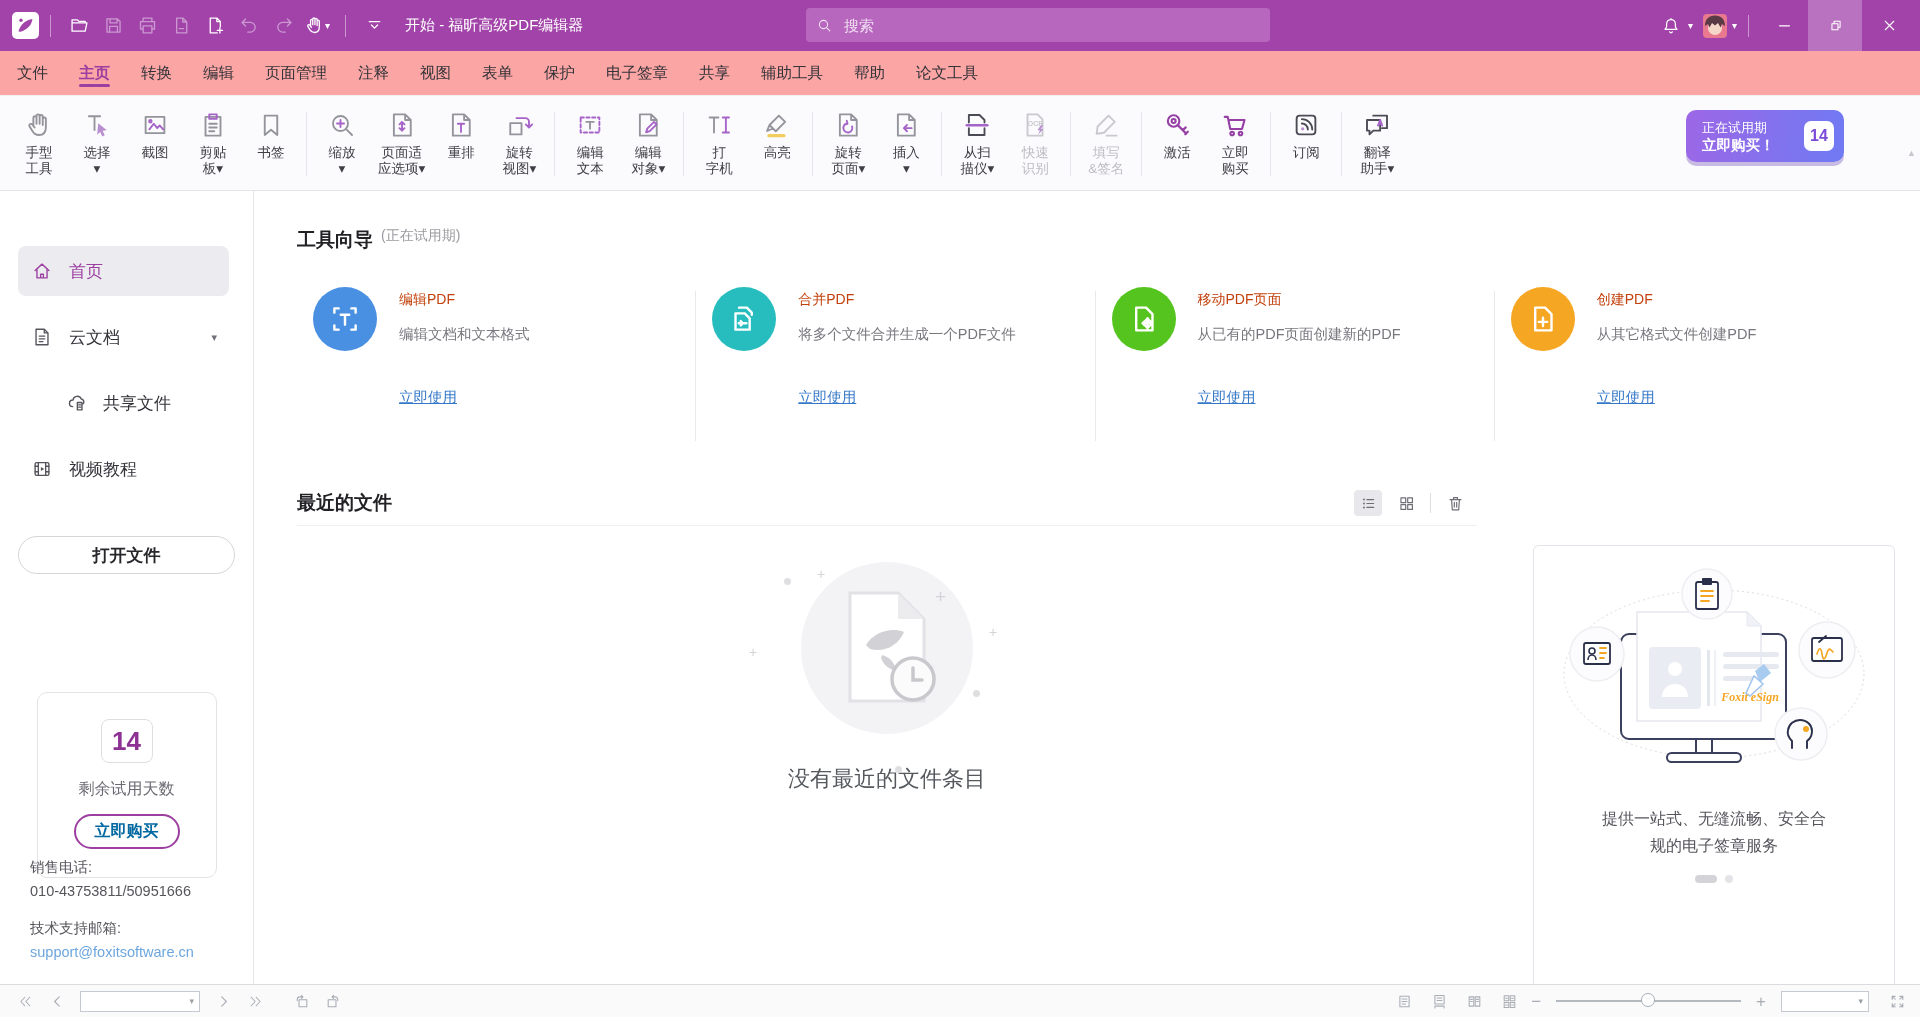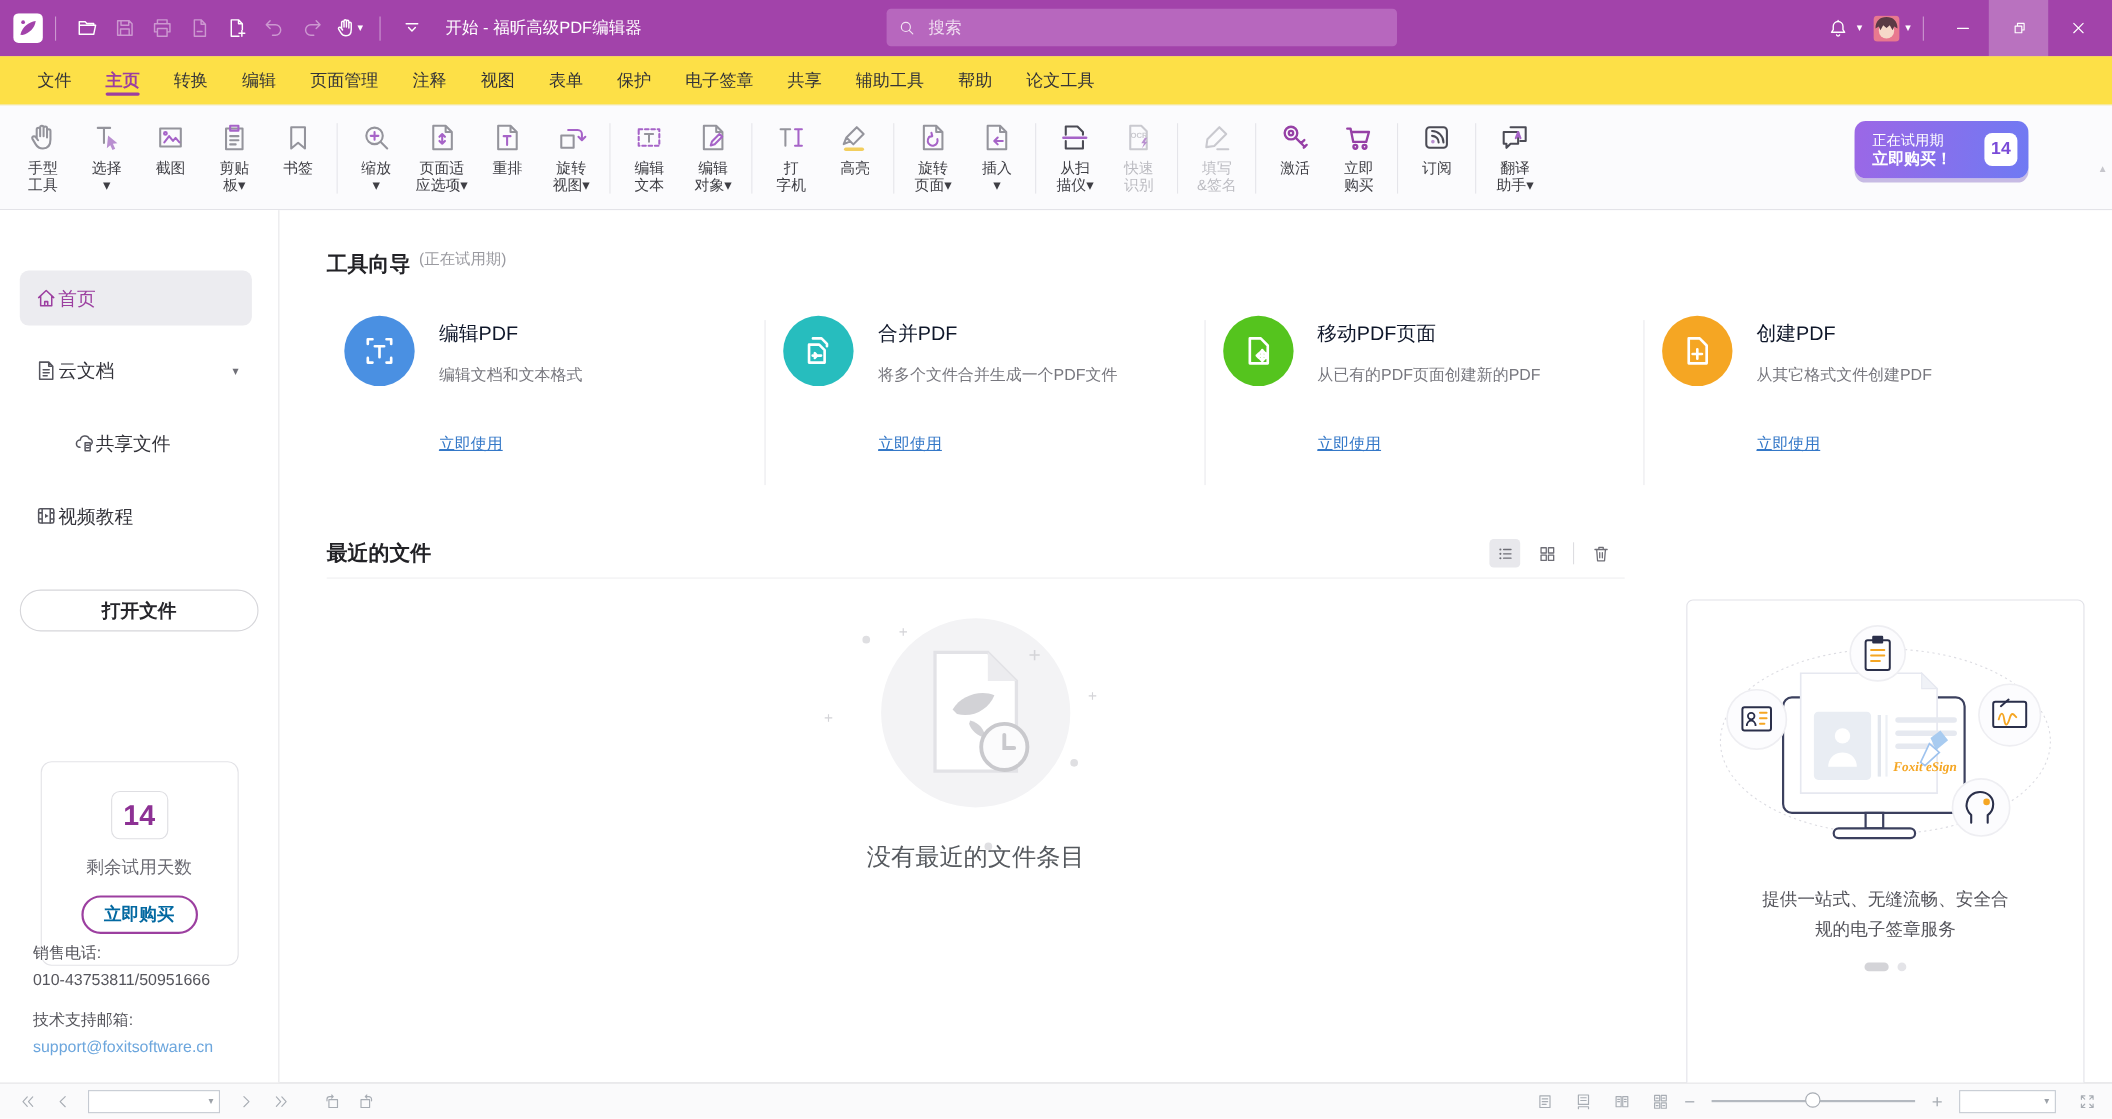--- a/index.html
+++ b/index.html
@@ -27,21 +27,21 @@
   .tb-search input::placeholder{color:#F0DDF1}
   .tb-right{position:absolute;right:0;top:0;height:51px;display:flex;align-items:center}
   .bell svg{width:20px;height:20px}
   .avatar{width:24px;height:24px;border-radius:4px;overflow:hidden;margin:0 5px 0 10px;flex:none}
   .wbtn{width:48px;height:51px;display:flex;align-items:center;justify-content:center;background:none;border:0;color:#fff;cursor:pointer}
   .wbtn svg{width:17px;height:17px}
   .wbtn.max{background:rgba(255,255,255,.25);width:54px}
   .wbtn.close{width:54px;margin-right:4px}
 
   
-  .menubar{height:44px;background:#fde047;display:flex;align-items:stretch;padding-left:34px;gap:31px;flex:none;border-bottom:1px solid #F0F0F2}
+  .menubar{height:44px;background:#fca5a5;display:flex;align-items:stretch;padding-left:17px;gap:31px;flex:none;border-bottom:1px solid #F0F0F2}
   .mi{position:relative;display:flex;align-items:center;font-size:15.5px;color:#333338;cursor:pointer;white-space:nowrap}
   .mi.active{color:#9C3FA0;font-weight:bold}
   .mi.active::after{content:"";position:absolute;left:0;right:0;bottom:8px;height:3px;border-radius:2px;background:#9C3FA0}
 
   
   .toolbar{height:95px;background:#FBFBFD;border-bottom:1px solid #E3E3E8;display:flex;align-items:flex-start;padding:14px 0 0 10px;box-sizing:border-box;flex:none}
   .tool{display:flex;flex-direction:column;align-items:center;padding:0 7px;min-width:44px;cursor:pointer;color:#94949C}
   .tool svg.ti{width:30px;height:30px;margin-bottom:5px}
   .tl{font-size:13.5px;line-height:16px;height:16px;color:#3E3E44;text-align:center;white-space:nowrap}
   .tool.ds{color:#C9C9CF}
@@ -53,21 +53,21 @@
     background:linear-gradient(100deg,#9C67E6,#6F7AF3);box-shadow:0 4px 0 rgba(102,70,180,.35);
     display:flex;align-items:center;padding:0 10px 0 16px;box-sizing:border-box;cursor:pointer;flex:none}
   .badge .bt1{font-size:13px;color:#fff;line-height:17px}
   .badge .bt2{font-size:14.5px;color:#fff;font-weight:bold;line-height:18px}
   .badge .bdays{margin-left:auto;width:30px;height:30px;background:#fff;border-radius:7px;color:#7A4BD8;font-weight:bold;font-size:16px;display:flex;align-items:center;justify-content:center}
   .ocr-t{font-size:5.6px;font-weight:bold;fill:currentColor;stroke:none;font-family:"Liberation Sans",sans-serif}
 
   
   .appbody{flex:1;display:flex;min-height:0}
   .sidebar{width:253px;flex:none;border-right:1px solid #E5E5E9;position:relative;background:#fff}
-  .si{display:flex;align-items:center;height:50px;margin:4px 24px 16px 18px;padding-left:13px;border-radius:8px;font-size:17px;color:#33333A;gap:0;cursor:pointer;white-space:nowrap}
+  .si{display:flex;align-items:center;height:50px;margin:4px 24px 16px 18px;padding-left:13px;border-radius:8px;font-size:17px;color:#33333A;gap:16px;cursor:pointer;white-space:nowrap}
   .si svg{width:22px;height:22px;color:#55555E;flex:none}
   .si.first{margin-top:55px}
   .si.active{background:#ECECF0;color:#9C3FA0}
   .si.active svg{color:#9C3FA0}
   .si .scaret{margin-left:auto;margin-right:12px;color:#707078;font-size:11px}
   .si.sub{padding-left:47px}
   .openbtn{display:block;margin:42px auto 0;width:217px;height:38px;border:1px solid #D6D6DA;border-radius:19px;background:#fff;font-weight:bold;font-size:17px;color:#26262B;cursor:pointer;font-family:inherit}
   .trialcard{margin:118px auto 0;width:178px;border:1px solid #E3E3E7;border-radius:10px;text-align:center;padding:26px 0 28px}
   .days{display:inline-block;min-width:44px;height:42px;line-height:42px;background:#fff;border:1px solid #DEDEE2;border-radius:8px;font-size:26px;font-weight:bold;color:#8D3194;padding:0 3px}
   .trlabel{margin-top:16px;font-size:16px;color:#6A6A72}
@@ -79,21 +79,21 @@
   .content{flex:1;padding-left:43px;overflow:hidden;position:relative}
   .sect-title{padding-top:36px;display:flex;align-items:flex-start;gap:8px}
   .sect-title .t{font-size:19px;font-weight:bold;color:#222226}
   .sect-title .s{font-size:14px;color:#9A9AA0}
   .cards{display:flex;margin-top:34px;width:1596px}
   .card{flex:1;display:flex;padding-left:16px;box-sizing:border-box}
   .cico{width:64px;height:64px;border-radius:50%;display:flex;align-items:center;justify-content:center;flex:none;color:#fff;margin-right:22px}
   .cico svg{width:34px;height:34px}
   .cico.c0{background:#4A90E2}.cico.c1{background:#27BDBE}.cico.c2{background:#55C41E}.cico.c3{background:#F5A623}
   .cbody{display:flex;flex-direction:column}
-  .ctitle{font-size:18px;color:#0f172a;margin-top:4px}
+  .ctitle{font-size:14px;color:#c2410c;margin-top:4px}
   .cdesc{font-size:14.5px;color:#77777E;margin-top:16px;white-space:nowrap}
   .clink{font-size:14.5px;color:#3478C8;text-decoration:underline;margin-top:44px;cursor:pointer;align-self:flex-start}
   .vdiv{width:1px;background:#E9E9ED;height:150px;margin-top:4px;flex:none}
 
   .lower{display:flex;align-items:flex-start;margin-top:40px}
   .recentcol{width:1180px;flex:none}
   .rhead{display:flex;align-items:center;height:44px;border-bottom:1px solid #EFEFF1;padding-right:8px}
   .rhead .t{font-size:19px;font-weight:bold;color:#222226}
   .rviews{margin-left:auto;display:flex;align-items:center;gap:10px;color:#6E6E76}
   .vbtn{width:28px;height:26px;border-radius:4px;display:flex;align-items:center;justify-content:center;cursor:pointer}

